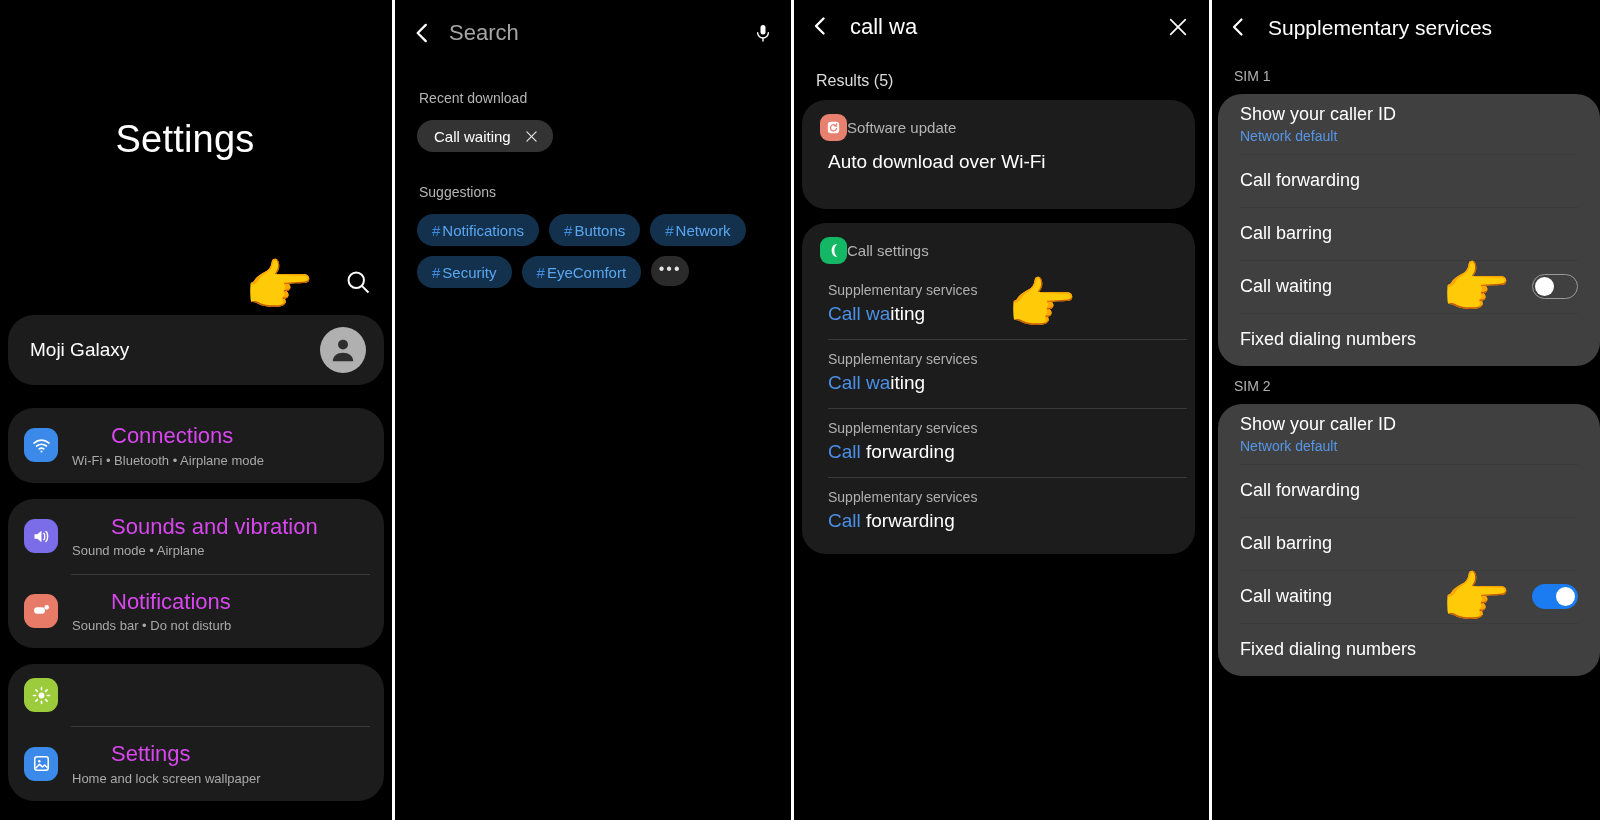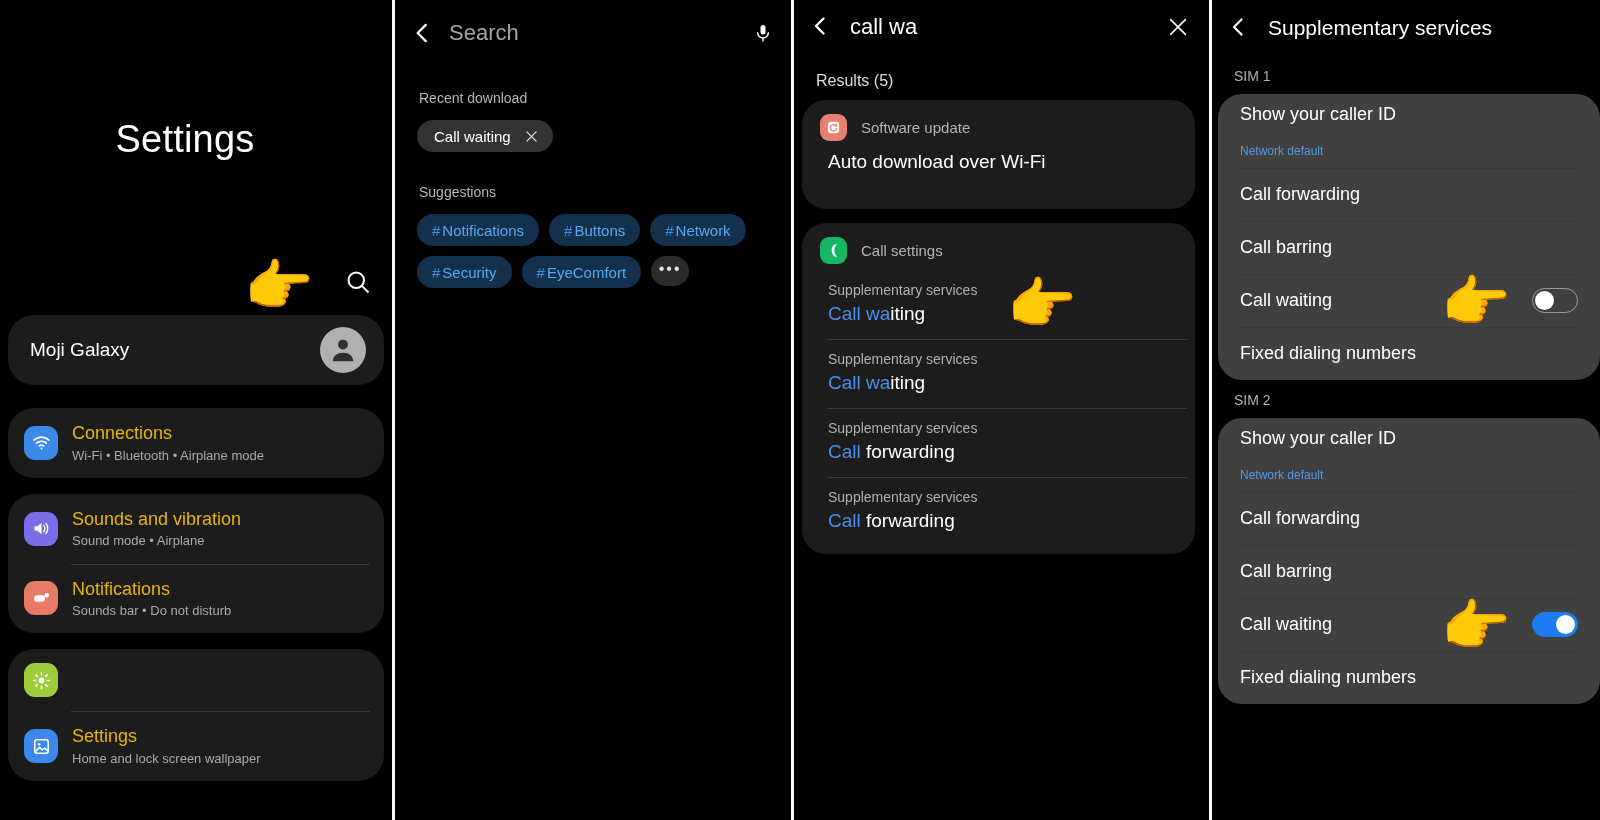--- a/index.html
+++ b/index.html
@@ -75,21 +75,21 @@
     content: ""; position: absolute; top: 0; left: 63px; right: 14px;
     height: 1px; background: #3a3a3a;
   }
   .sicon {
     width: 34px; height: 34px; border-radius: 11px; flex: none;
     margin-right: 14px;
     display: flex; align-items: center; justify-content: center;
   }
   .sicon svg { display: block; }
   .stext { min-width: 0; }
-  .stitle { font-size: 18px; color: #eab308; line-height: 1.25; }
+  .stitle { font-size: 22px; color: #d946ef; line-height: 1.25; margin-left: 39px; }
   .ssub { font-size: 13px; color: #a9a9a9; margin-top: 3px; line-height: 1.25; white-space: nowrap; }
 
   
   #panel-search { width: 396px; }
   .p2-top {
     display: flex; align-items: center;
     height: 58px; padding: 0 18px 0 14px; margin-top: 4px;
   }
   .back-chev { width: 26px; height: 26px; color: #fff; flex: none; }
   .back-chev svg { display: block; }
@@ -129,21 +129,21 @@
   .p3-query { font-size: 22px; color: #ffffff; margin-left: 16px; flex: 1; }
   .close-x { width: 22px; height: 22px; color: #ffffff; flex: none; margin-right: 8px; }
   .close-x svg { display:block; }
   .results-count { font-size: 16px; color: #dcdcdc; padding: 18px 0 10px 22px; }
   .rescard {
     background: #1c1c1c; border-radius: 24px;
     margin: 0 14px 14px 8px;
     overflow: hidden;
   }
   .rescard-head {
-    display: flex; align-items: center; gap: 14px;
+    display: flex; align-items: center; gap: 0;
     padding: 14px 18px 6px 18px;
   }
   .res-icon { width: 27px; height: 27px; border-radius: 9px; flex: none;
               display:flex; align-items:center; justify-content:center; }
   .res-icon svg { display:block; }
   .res-cat { font-size: 15px; color: #b4b4b4; }
   .res-main { font-size: 19px; color: #ffffff; padding: 4px 18px 36px 26px; }
   .res-item { position: relative; padding: 12px 18px 14px 26px; }
   .res-item + .res-item::before {
     content:""; position:absolute; top:0; left: 26px; right: 8px; height: 1px; background: #3a3a3a;
@@ -161,21 +161,21 @@
   .supp-row {
     position: relative;
     display: flex; align-items: center; justify-content: space-between;
     min-height: 53px;
     padding: 10px 22px 10px 22px;
   }
   .supp-row + .supp-row::before {
     content:""; position:absolute; top:0; left:22px; right:22px; height:1px; background:#3a3a3a;
   }
   .supp-label { font-size: 18px; color: #ffffff; }
-  .supp-value { font-size: 12px; color: #5596e6; margin-top: 19px; }
+  .supp-value { font-size: 14px; color: #5596e6; margin-top: 3px; }
   .toggle {
     width: 46px; height: 25px; border-radius: 14px; flex: none;
     position: relative;
     border: 1px solid #9a9a9a;
     background: transparent;
   }
   .toggle .knob {
     position: absolute; top: 2px; left: 2px;
     width: 19px; height: 19px; border-radius: 50%;
     background: #ffffff;

